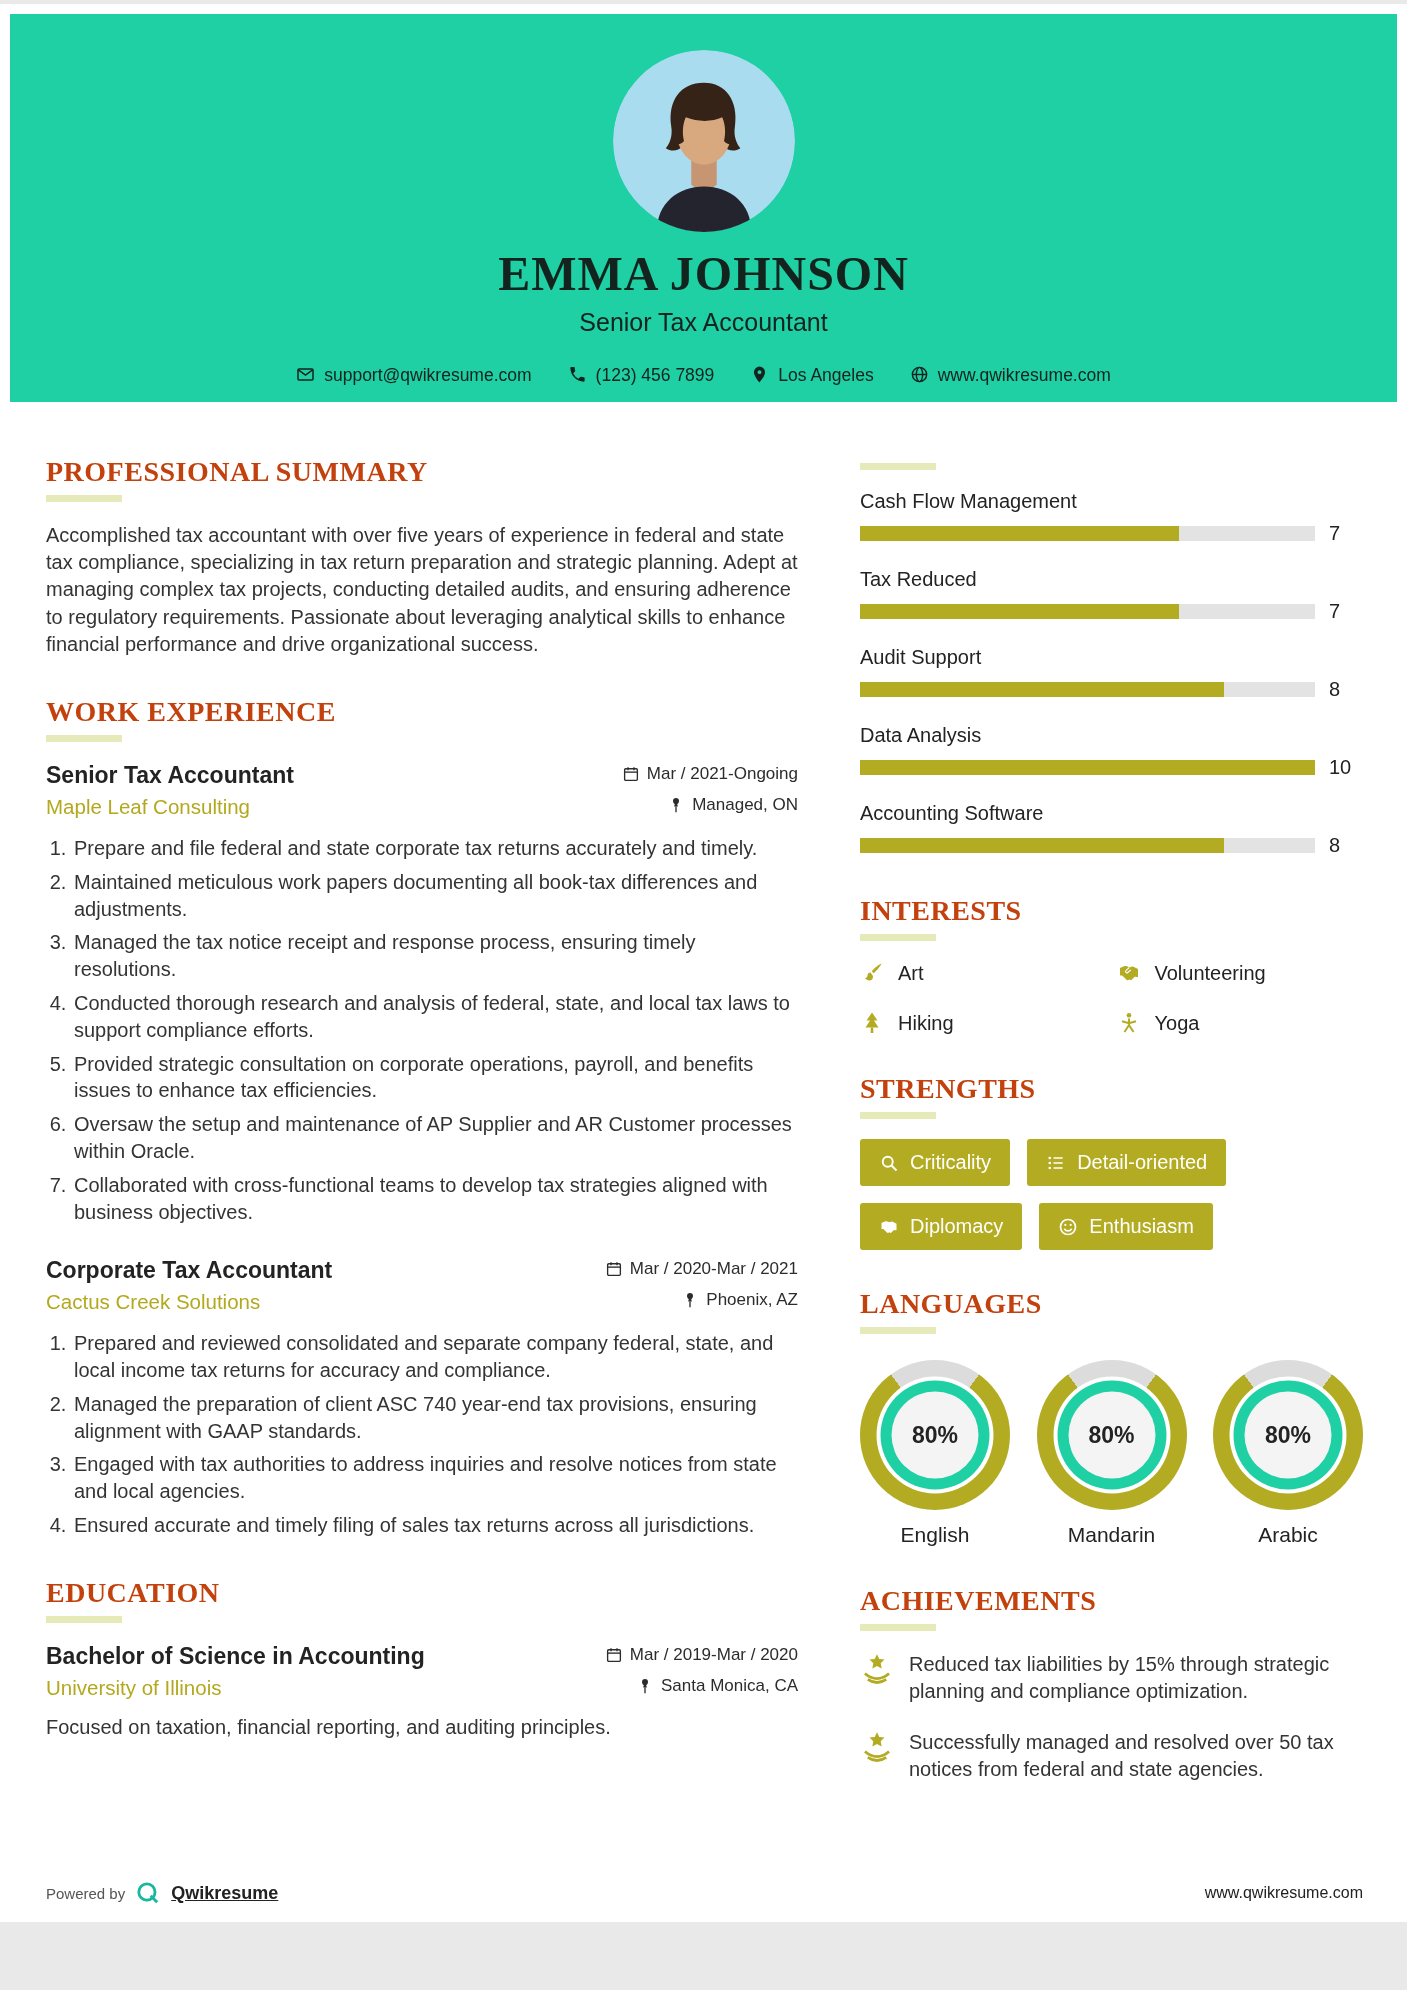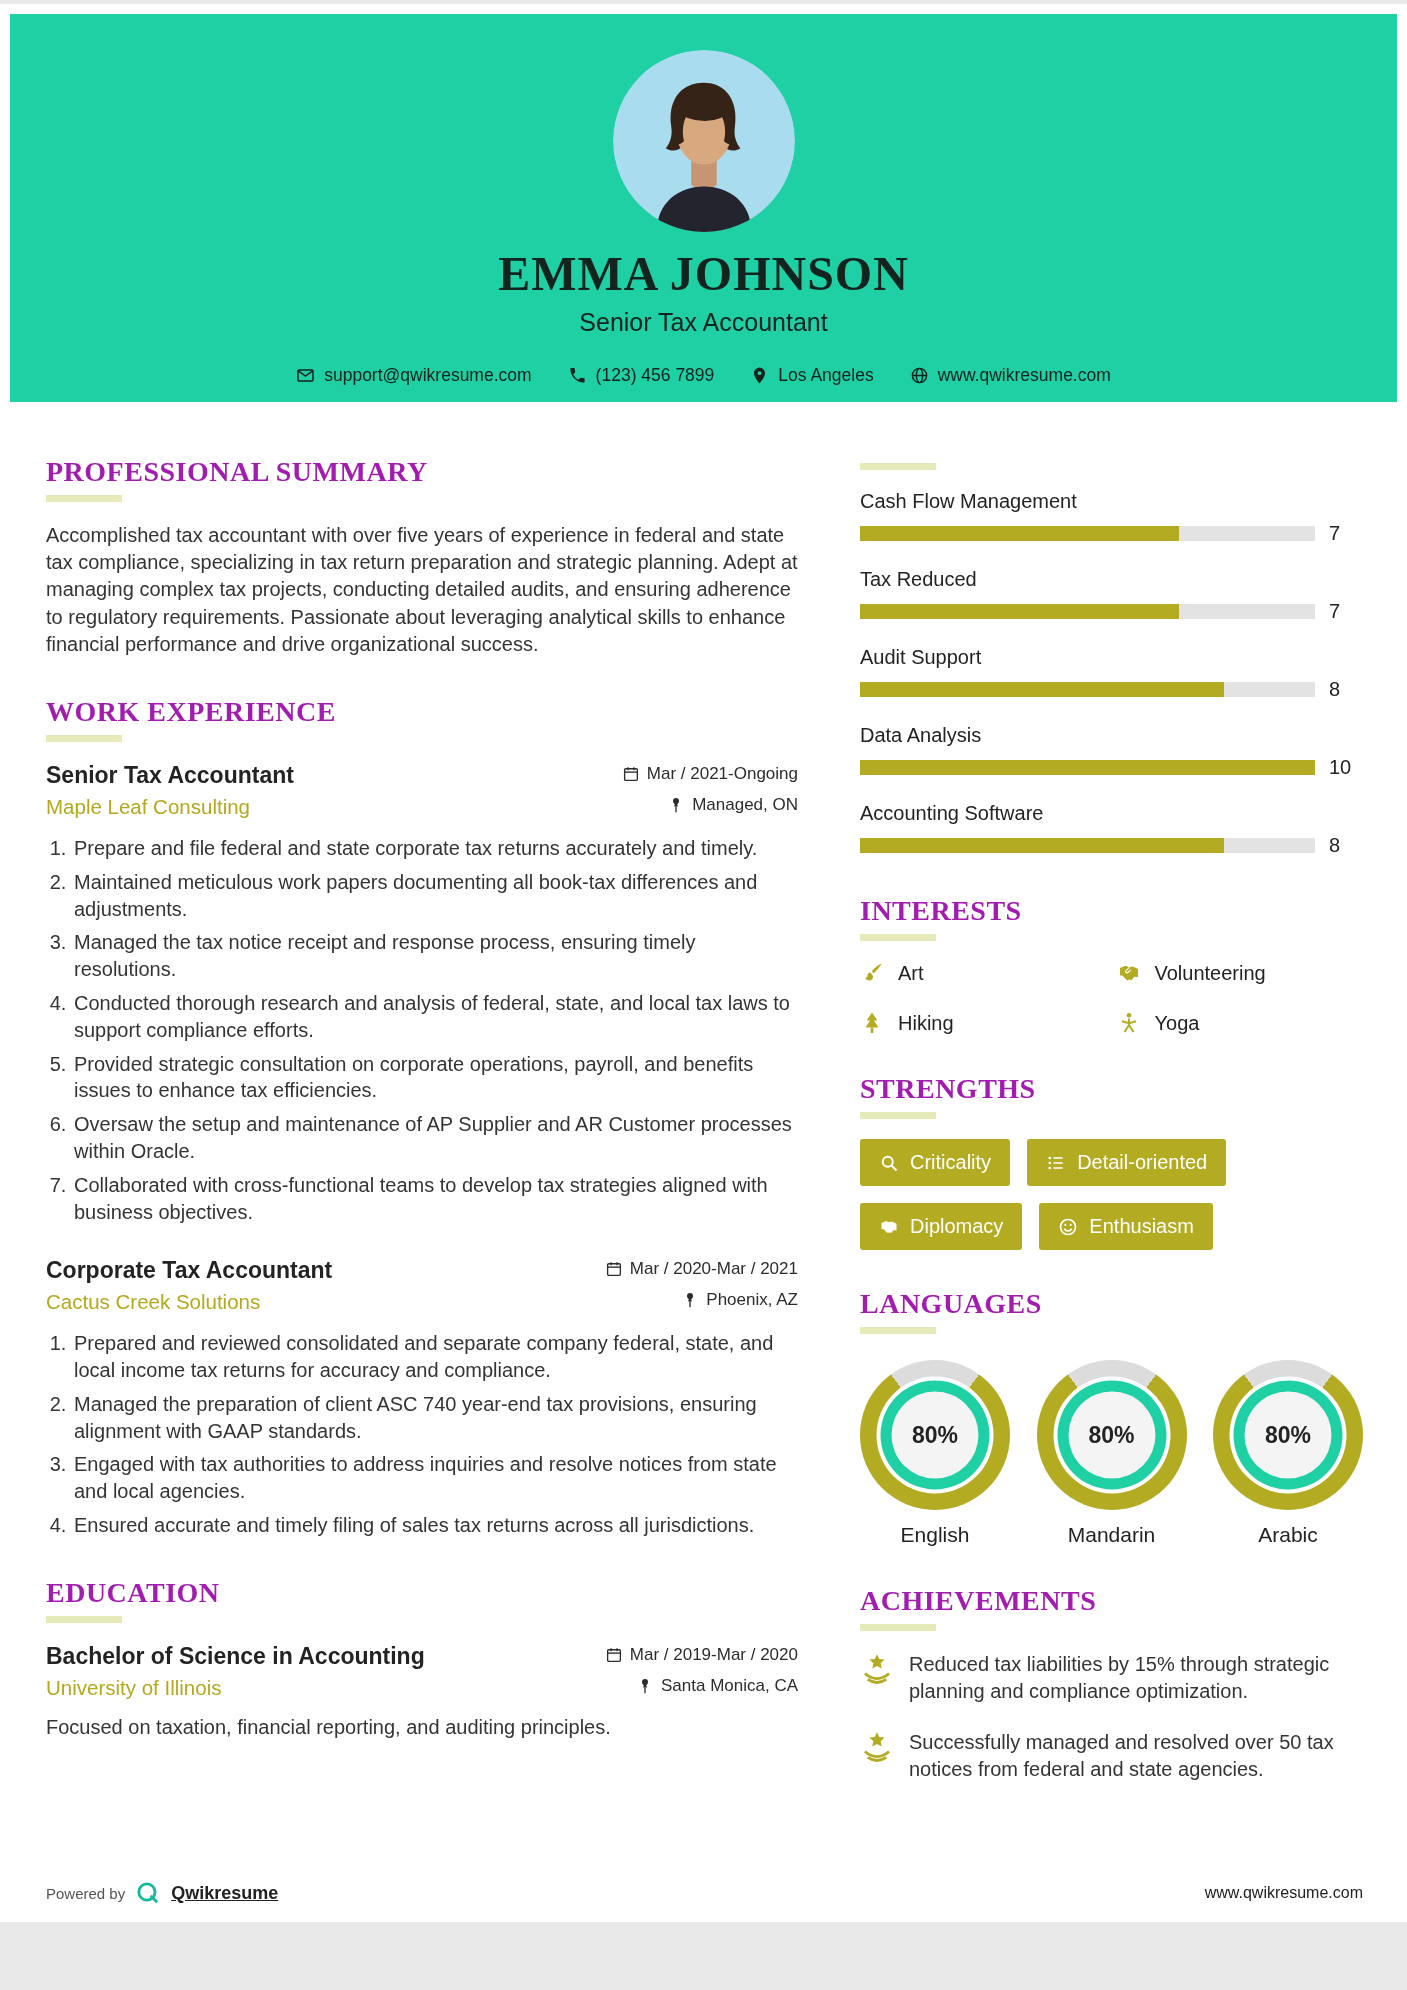--- a/index.html
+++ b/index.html
@@ -17,31 +17,31 @@
   .photo svg { display:block; width:100%; height:100%; }
   .name {
     font-family:"Liberation Serif", serif; font-weight:700; font-size:48px;
     letter-spacing:1px; margin:14px 0 0; color:#13231e;
   }
   .job-title { font-size:25px; color:#13231e; margin-top:7px; font-weight:500; }
   .contact {
     display:flex; justify-content:center; align-items:center; gap:36px;
     margin-top:28px; font-size:17.5px; color:#13231e;
   }
-  .c-item { display:flex; align-items:center; gap:9px; }
+  .c-item { display:flex; gap:9px; }
   .cic { width:19px; height:19px; color:#13231e; }
 
   
   .cols { position:absolute; top:452px; left:46px; right:44px; display:flex; gap:62px; }
   .col-left { flex:0 0 752px; width:752px; }
   .col-right { flex:1; min-width:0; }
 
   h2.sec {
     font-family:"Liberation Serif", serif; font-weight:700; font-size:28px;
-    color:#a21caf; margin:0; letter-spacing:.5px;
+    color:#c2410c; margin:0; letter-spacing:.5px;
   }
   .h-underline { width:76px; height:7px; background:#e6eab8; margin:7px 0 20px; }
   .sec-block { margin-bottom:38px; }
 
   .body-text { font-size:20px; line-height:1.36; margin:0; color:#343434; }
 
   
   .job { margin-bottom:32px; }
   .job-row { display:flex; justify-content:space-between; align-items:baseline; }
   h3.jt { font-size:23px; margin:0; color:#232323; font-weight:700; }

